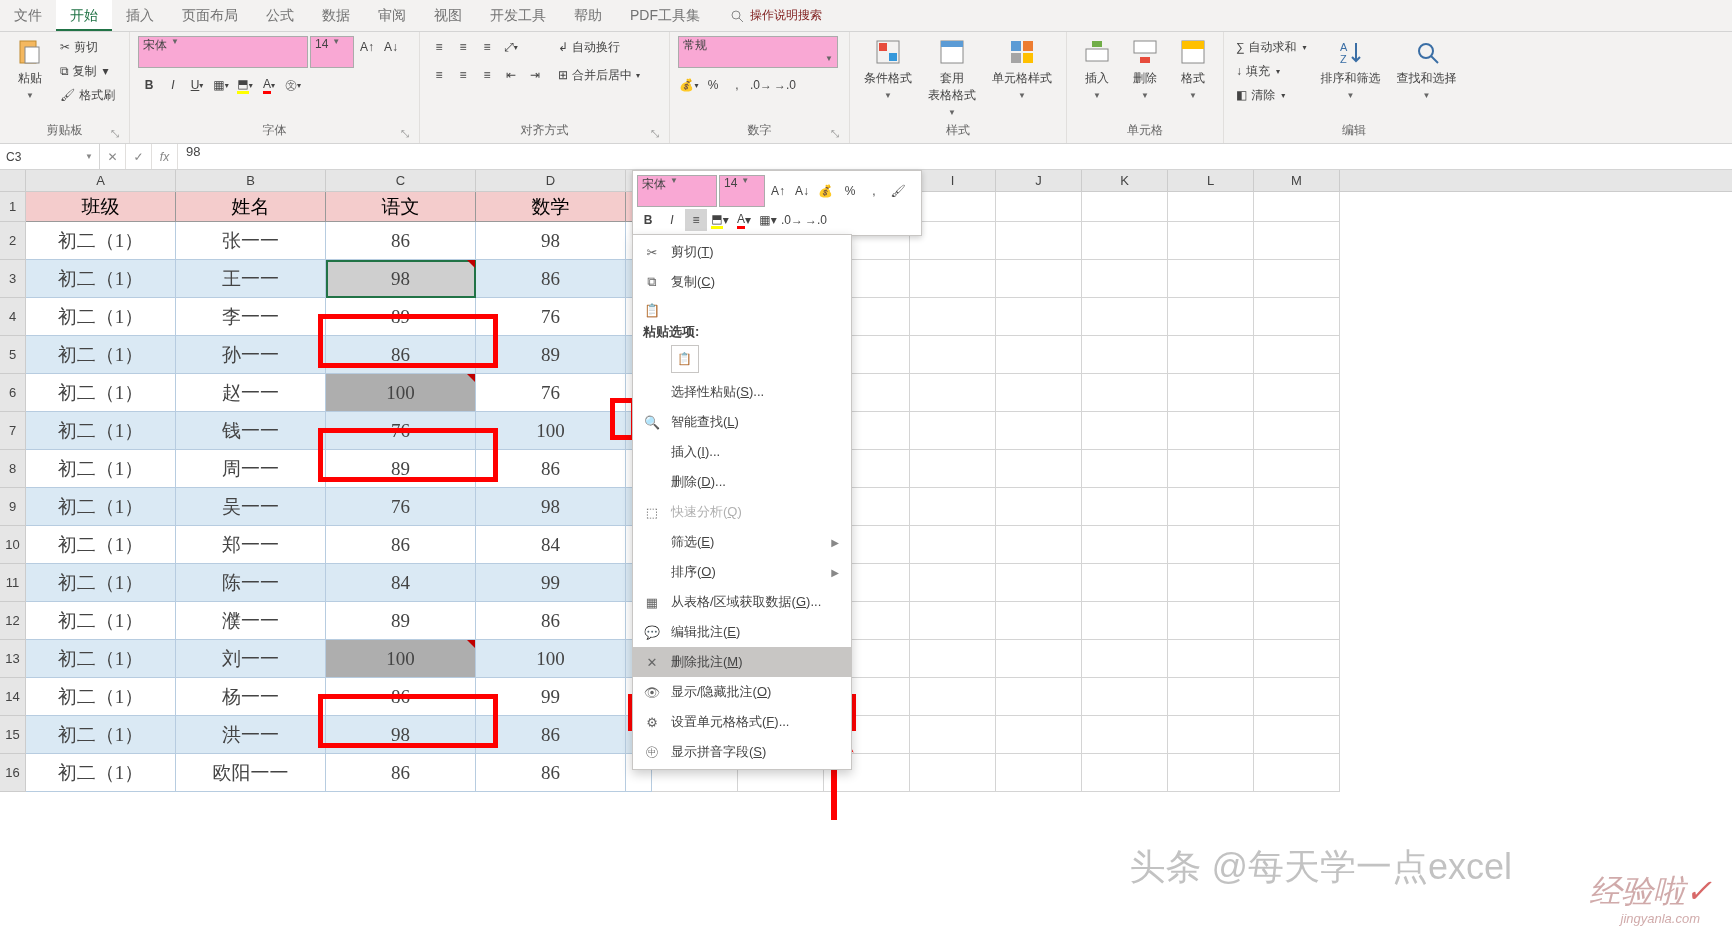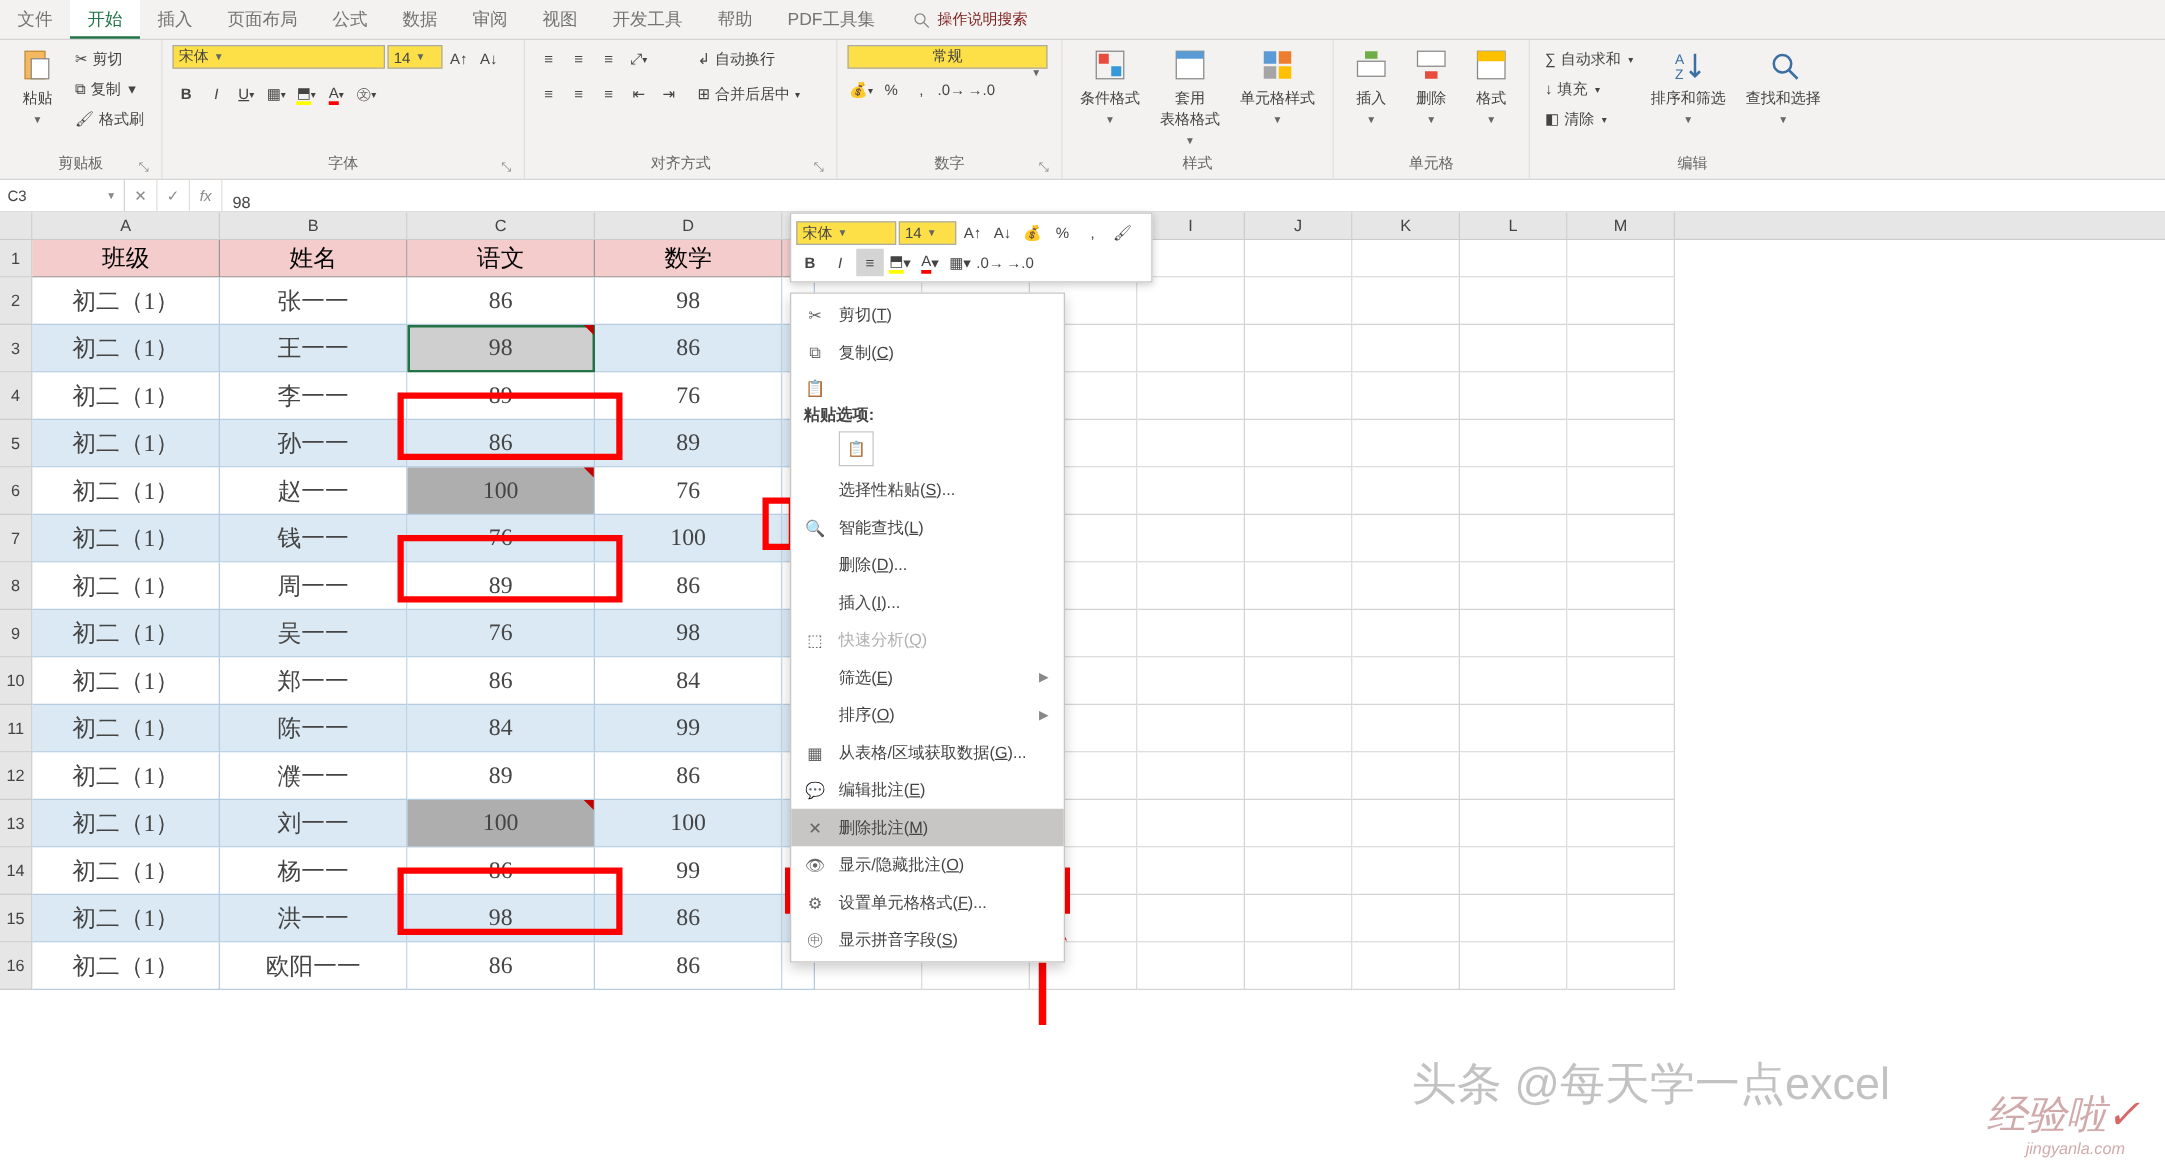--- a/index.html
+++ b/index.html
@@ -18,25 +18,25 @@
 .ribbon-group-controls { display: flex; gap: 4px; align-items: flex-start; }
 .ribbon-group-label { text-align: center; font-size: 12px; color: #666; padding-bottom: 4px; position: relative; }
 .ribbon-group-label .launcher { position: absolute; right: 2px; bottom: 3px; font-size: 10px; color: #888; cursor: pointer;}
 .big-btn { display: flex; flex-direction: column; align-items: center; padding: 2px 6px; cursor: pointer; font-size: 12px; gap: 4px; min-width: 44px;}
 .big-btn .icon-lg { width: 28px; height: 28px; display:flex; align-items:center; justify-content:center;}
 .big-btn .dd { font-size: 8px; color: #666; }
 .small-btns { display: flex; flex-direction: column; gap: 2px; }
 .small-btn { display: flex; align-items: center; gap: 4px; padding: 2px 4px; cursor: pointer; font-size: 12px; height: 22px;}
 .small-btn-row { display:flex; gap:2px; }
 .sq { width: 22px; height: 22px; border: 1px solid transparent; display:inline-flex; align-items:center; justify-content:center; cursor:pointer; font-size:12px;}
-.sel { border:1px solid #ababab; background:#fde047; height:19px; display:flex; align-items:center; padding:0 4px; font-size:12px;}
+.sel { border:1px solid #ababab; background:#f9a8d4; height:32px; display:flex; align-items:flex-start; padding:0 4px; font-size:12px;}
 .sel .arr{ margin-left:4px; font-size:8px; color:#666;}
 
 
-.formula-bar { display: flex; height: 26px; border-bottom: 1px solid #d4d4d4; align-items: flex-end; background: #fff; }
+.formula-bar { display: flex; height: 26px; border-bottom: 1px solid #d4d4d4; align-items: flex-start; background: #fff; }
 .name-box { width: 100px; border-right: 1px solid #d4d4d4; padding: 0 6px; display:flex; align-items:center; justify-content:space-between; height:100%;}
 .name-box .arr{font-size:8px; color:#888;}
 .fx-area { display: flex; align-items: center; height: 100%; }
 .fx-btn { width: 26px; height: 100%; display:flex; align-items:center; justify-content:center; border-right:1px solid #e1dfdd; color:#888; cursor:pointer;}
 .fx-input { flex: 1; padding: 0 8px; font-size: 13px; }
 
 
 .grid-area { position: relative; display: flex; flex-direction: column; }
 .col-headers { display: flex; height: 22px; background: #e6e6e6; border-bottom:1px solid #ccc;}
 .corner { width: 26px; border-right: 1px solid #ccc; background:#e6e6e6;}
@@ -693,25 +693,25 @@
     <div class="ctx-item">
       <span class="ico"></span>
       <span>选择性粘贴(<u>S</u>)...</span>
     </div>
     <div class="ctx-item">
       <span class="ico">🔍</span>
       <span>智能查找(<u>L</u>)</span>
     </div>
     <div class="ctx-item">
       <span class="ico"></span>
+      <span>插入(<u>I</u>)...</span>
+    </div>
+    <div class="ctx-item">
+      <span class="ico"></span>
       <span>删除(<u>D</u>)...</span>
-    </div>
-    <div class="ctx-item">
-      <span class="ico"></span>
-      <span>插入(<u>I</u>)...</span>
     </div>
     <div class="ctx-item disabled">
       <span class="ico">⬚</span>
       <span>快速分析(<u>Q</u>)</span>
     </div>
     <div class="ctx-item">
       <span class="ico"></span>
       <span>筛选(<u>E</u>)</span>
       <span class="sub">▶</span>
     </div>

